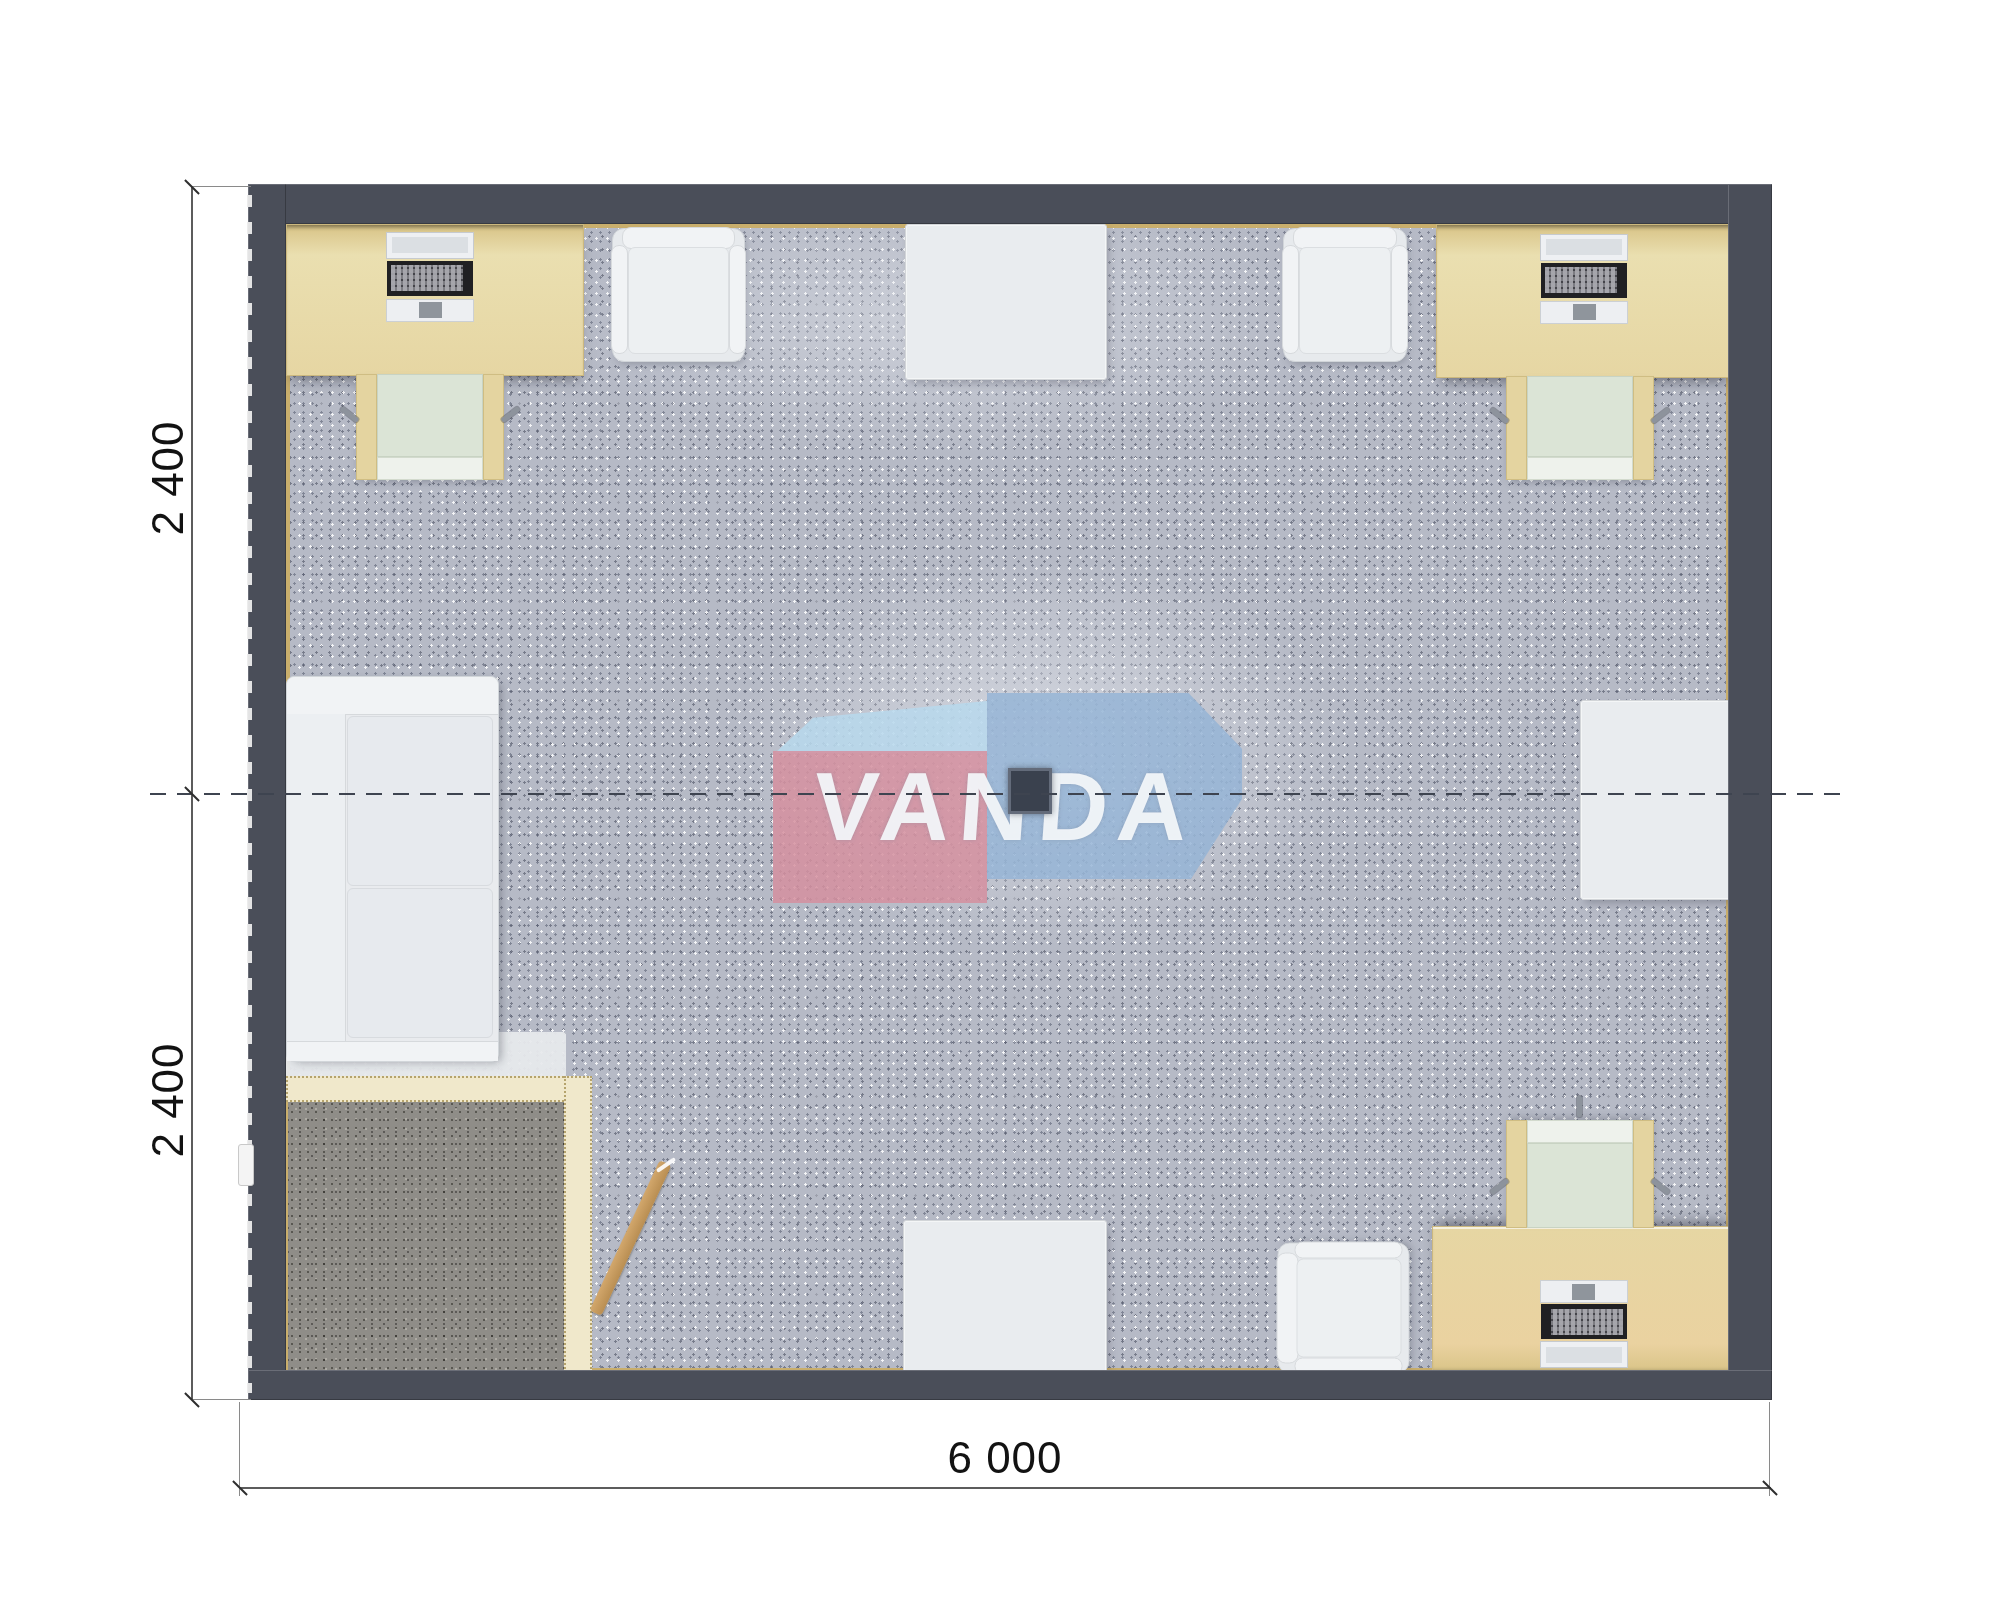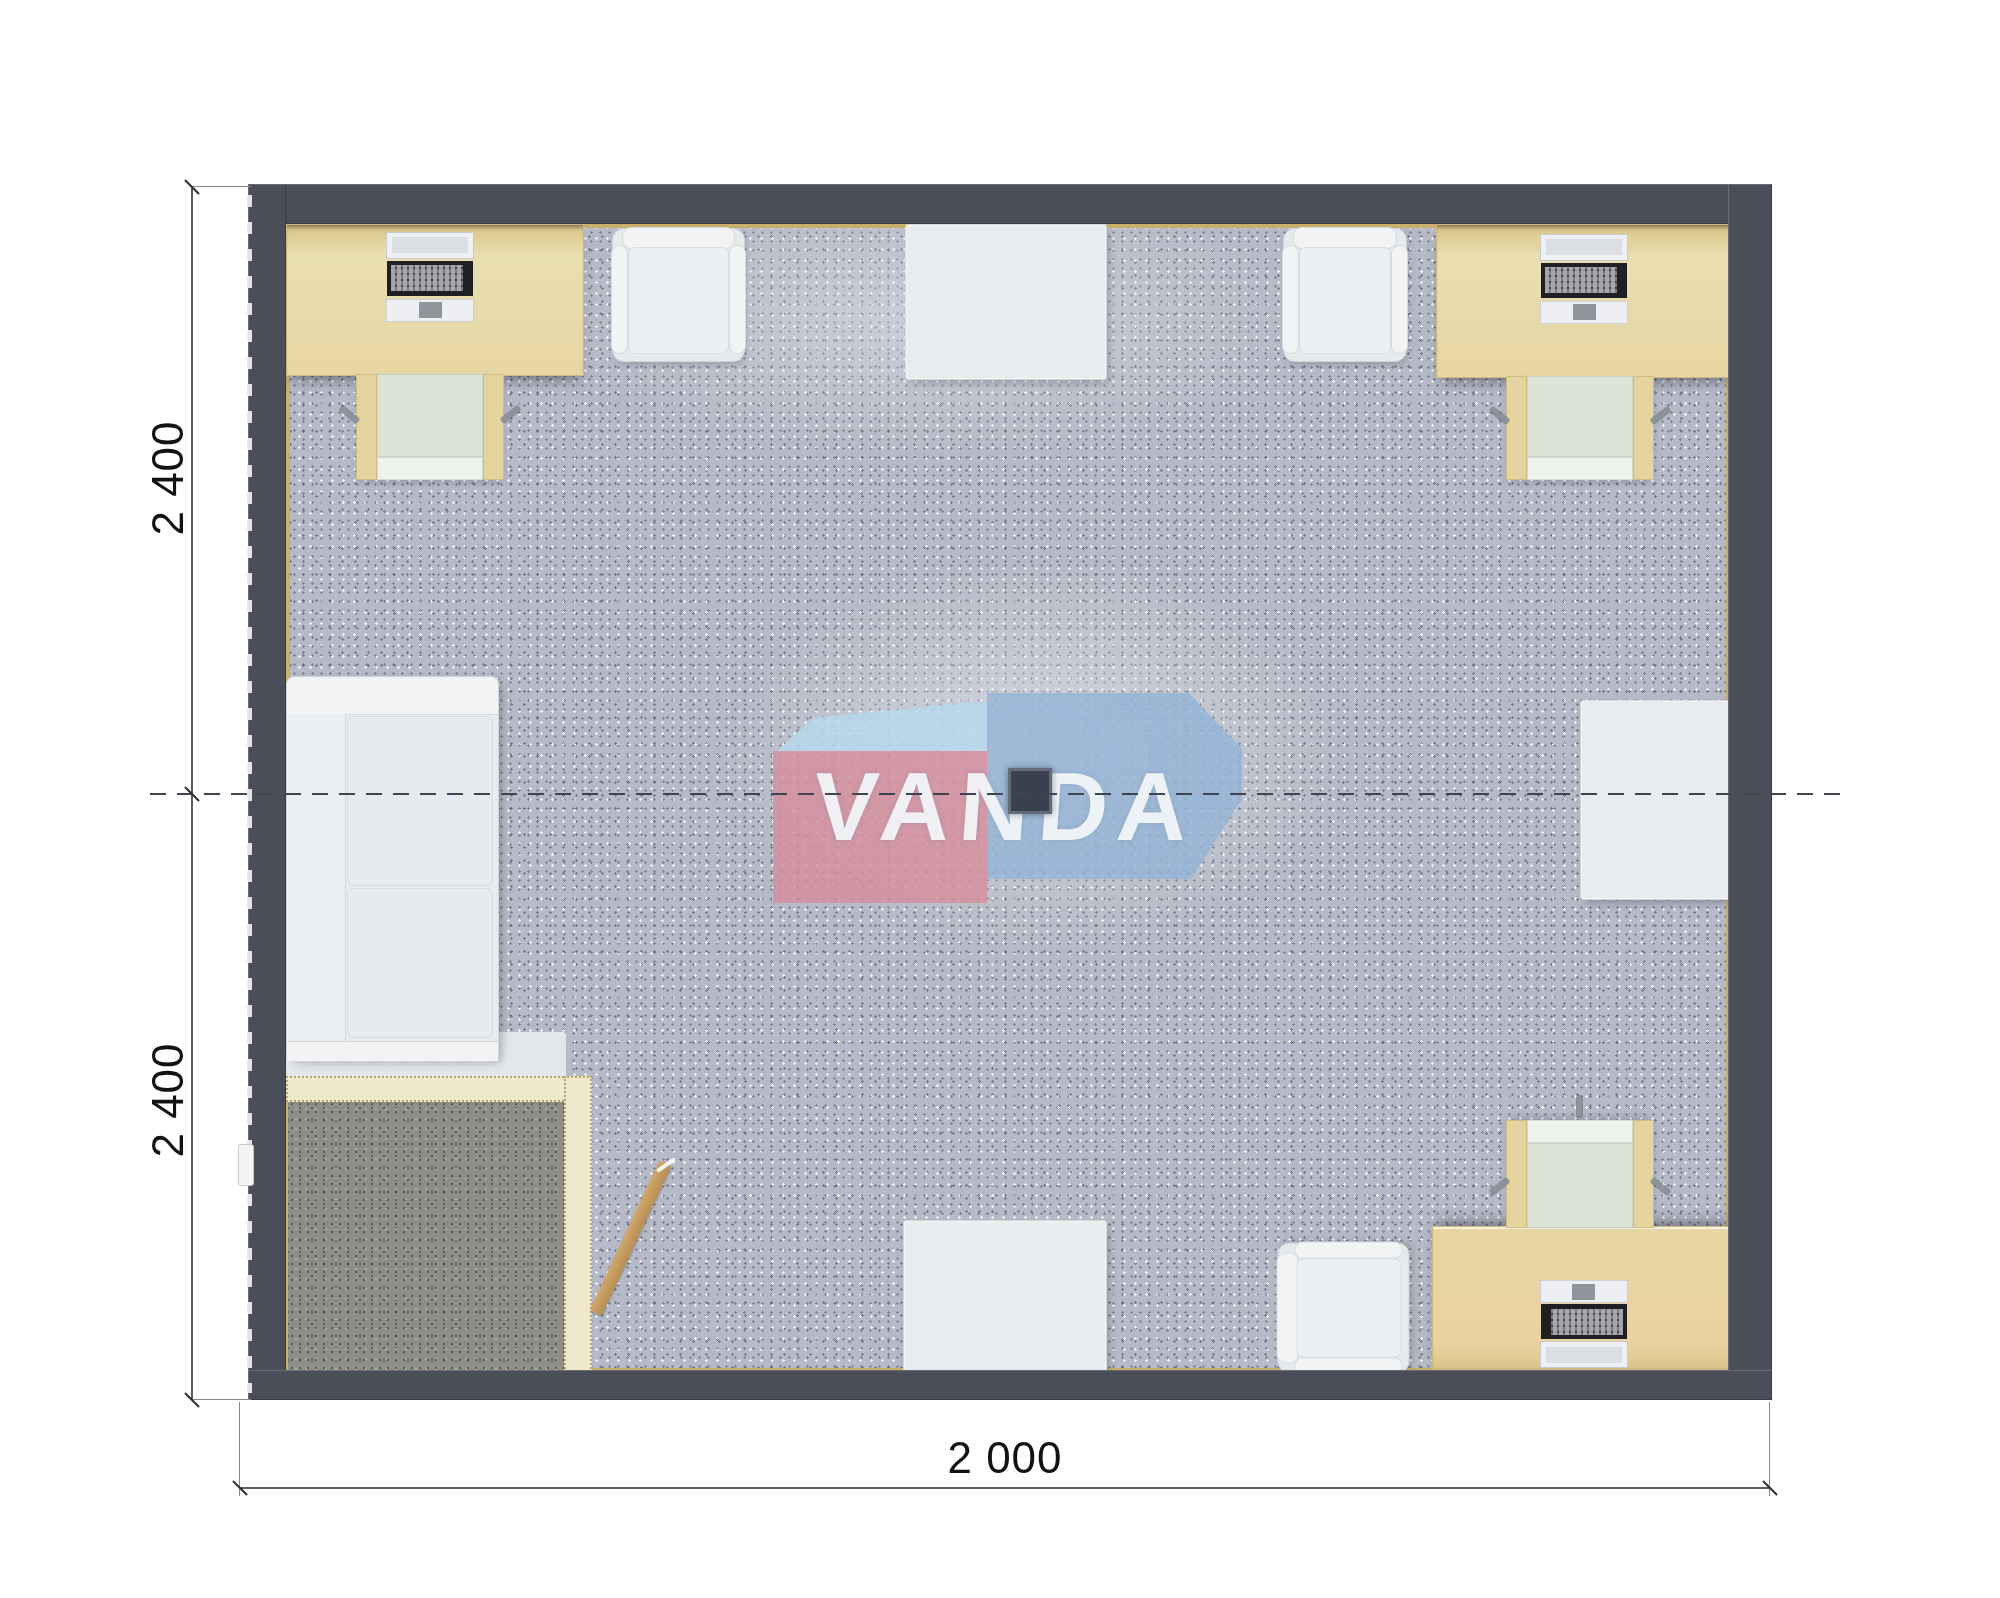--- a/index.html
+++ b/index.html
@@ -244,15 +244,15 @@
   <div class="abs tick" style="left:182px;top:793px;"></div>
   <div class="abs tick" style="left:182px;top:1399px;"></div>
   <div class="abs dim-label vert" style="left:168px;top:478px;">2 400</div>
   <div class="abs dim-label vert" style="left:168px;top:1100px;">2 400</div>
 
   <div class="abs dim-line" style="left:240px;top:1487px;width:1531px;height:2px;"></div>
   <div class="abs ext-line" style="left:239px;top:1402px;width:1px;height:94px;"></div>
   <div class="abs ext-line" style="left:1769px;top:1402px;width:1px;height:94px;"></div>
   <div class="abs tick" style="left:230px;top:1487px;"></div>
   <div class="abs tick" style="left:1760px;top:1487px;"></div>
-  <div class="abs dim-label horiz" style="left:1005px;top:1458px;">2 000</div>
+  <div class="abs dim-label horiz" style="left:1005px;top:1458px;">6 000</div>
 
 </div>
 
 </body></html>

